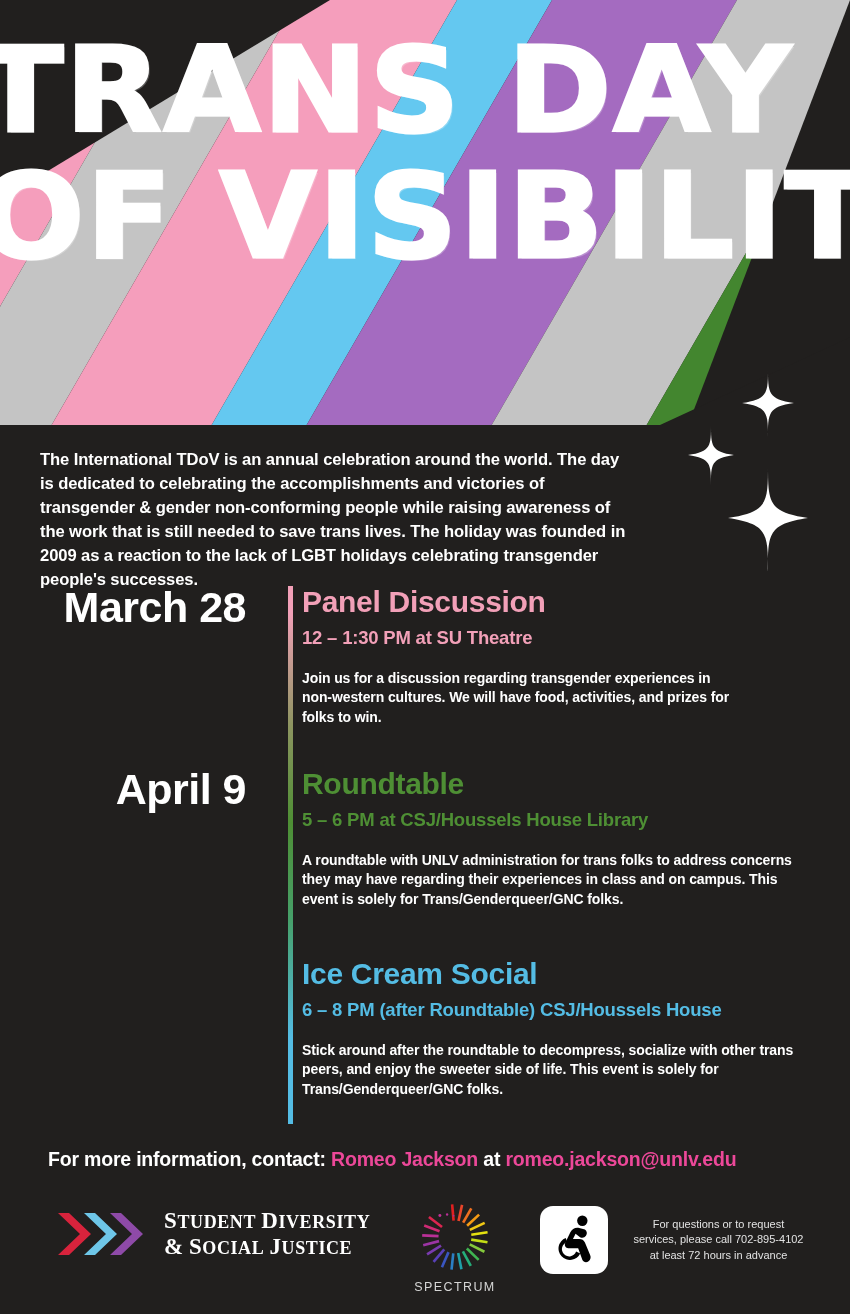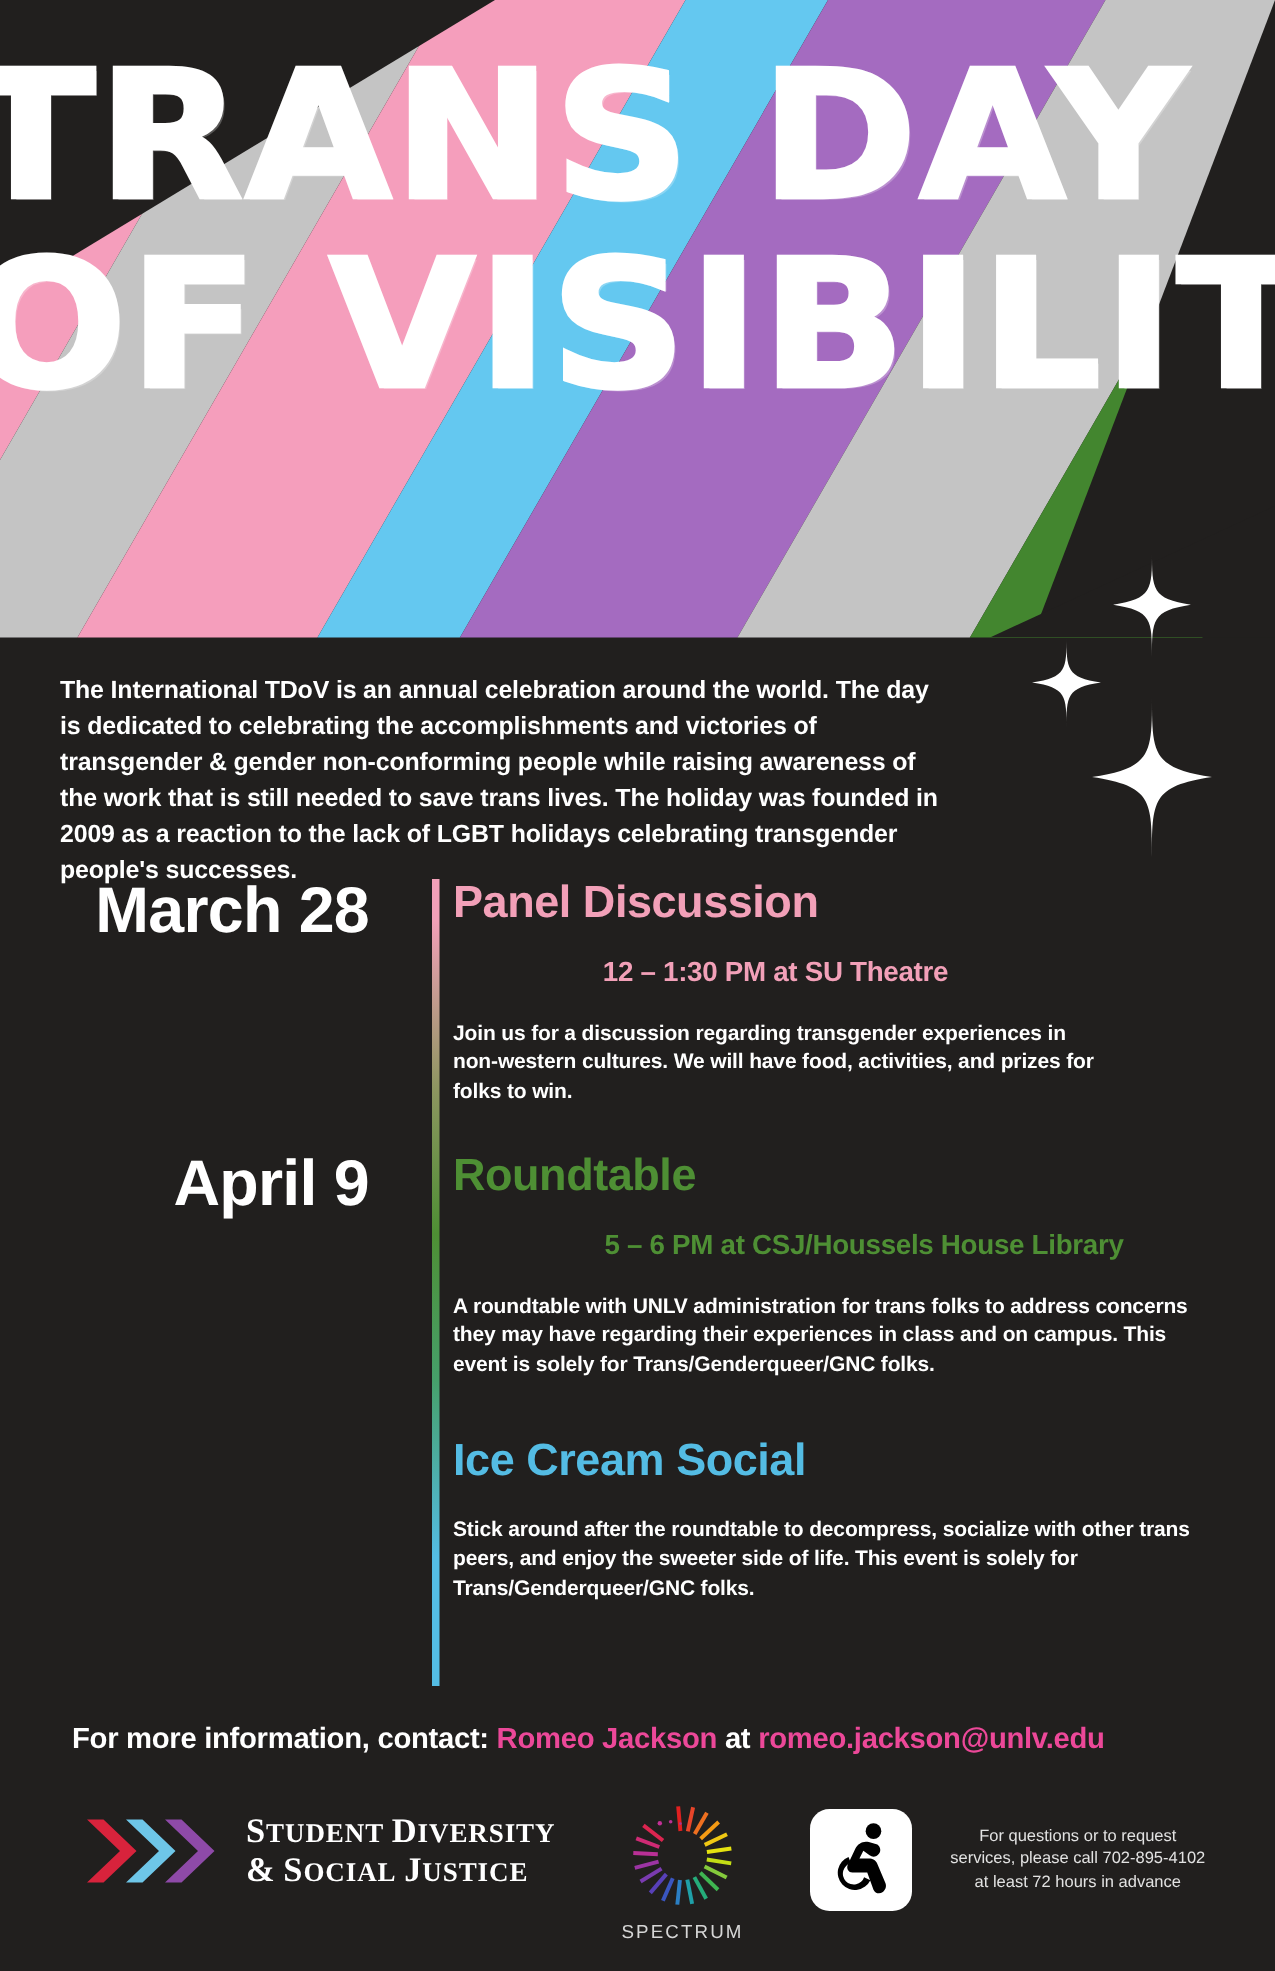--- a/index.html
+++ b/index.html
@@ -165,23 +165,22 @@
   }
   .event-title {
     font-size: 30px;
     font-weight: 700;
     line-height: 1.05;
     letter-spacing: -0.3px;
   }
   .event-when {
     font-size: 18.5px;
     font-weight: 700;
-    margin-top: 19px;
+    margin-top: 9px;
     letter-spacing: -0.2px;
-    text-align: center;
   }
   .event-desc {
     color: #ffffff;
     font-size: 14px;
     font-weight: 700;
     line-height: 1.42;
     margin-top: 20px;
     max-width: 500px;
     letter-spacing: -0.1px;
   }
@@ -336,20 +335,21 @@
           <div class="event-when" style="color: rgb(78, 143, 52);">5 – 6 PM at CSJ/Houssels House Library</div>
           <div class="event-desc">A roundtable with UNLV administration for trans folks to address concerns they may have regarding their experiences in class and on campus. This event is solely for Trans/Genderqueer/GNC folks.</div>
         </div>
       </div>
       <div class="event-row" style="position: absolute; left: 0px; top: 372px; width: 850px;">
         <div class="date-col">
           <div class="date-text"></div>
         </div>
         <div class="info-col">
           <div class="event-title" style="color: rgb(84, 188, 228);">Ice Cream Social</div>
+          <div class="event-when" style="color: rgb(84, 188, 228);">6 – 8 PM (after Roundtable) CSJ/Houssels House</div>
           <div class="event-desc">Stick around after the roundtable to decompress, socialize with other trans peers, and enjoy the sweeter side of life. This event is solely for Trans/Genderqueer/GNC folks.</div>
         </div>
       </div>
     </div>
 
   <div class="contact">
     <span>For more information, contact: </span><span class="accent">Romeo Jackson</span><span> at </span><span class="accent">romeo.jackson@unlv.edu</span>
   </div>
 
   <div class="footer">

